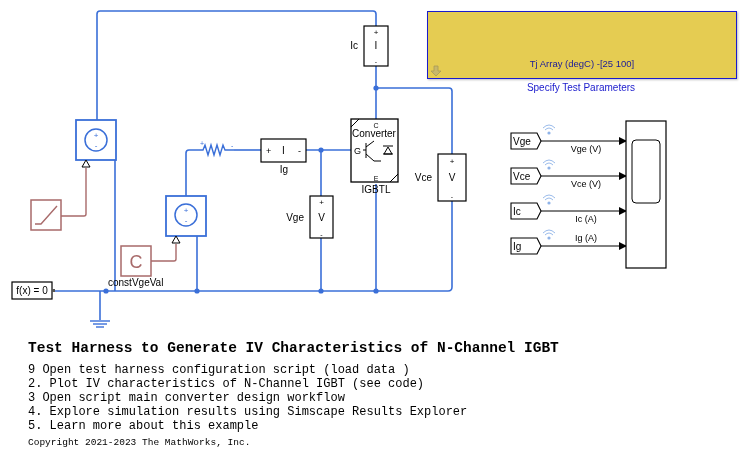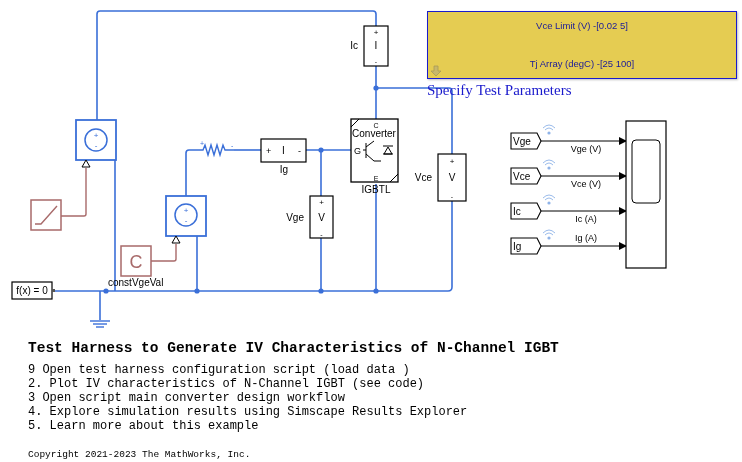--- a/index.html
+++ b/index.html
@@ -2,24 +2,24 @@
 <html><head>
 <meta charset="utf-8">
 <style>
   html, body { margin:0; padding:0; background:#ffffff; }
   body { width:742px; height:462px; position:relative; overflow:hidden; font-family:"Liberation Sans", sans-serif; }
   #canvas { position:absolute; left:0; top:0; }
   svg text { font-family:"Liberation Sans", sans-serif; }
   .txt { position:absolute; font-family:Liberation Mono, monospace; color:#000; white-space:nowrap; }
   .title { left:28px; top:340px; font-size:14.5px; font-weight:bold; }
   .step { left:28px; font-size:12px; line-height:14px; cursor:pointer; }
-  .copy { left:28px; top:437px; font-size:9.5px;margin-top:12px; }
+  .copy { left:28px; top:437px; font-size:9.5px; }
   .annot { position:absolute; left:427px; top:11px; width:308px; height:66px; background:#e5cc52; border:1.5px solid #1a1acc; box-shadow:1px 1px 2px rgba(0,0,0,0.25); }
   .annot .line { position:absolute; left:0; width:100%; text-align:center; font-size:9.5px; color:#1a1a99; }
-  .annot-label { position:absolute; left:427px; top:82px; width:308px; text-align:left; font-size:15px; color:#1a1acc;font-family:Liberation Serif, serif; }
+  .annot-label { position:absolute; left:427px; top:82px; width:308px; text-align:center; font-size:10px; color:#1a1acc; }
 </style>
 </head>
 <body>
 
 <svg id="canvas" width="742" height="462" viewBox="0 0 742 462">
   <defs>
     <marker id="arr" markerWidth="8" markerHeight="8" refX="7" refY="4" orient="auto" markerUnits="userSpaceOnUse">
       <path d="M0,0 L8,4 L0,8 z" fill="#000"></path>
     </marker>
   </defs>
@@ -211,21 +211,20 @@
       </g>
     </g>
 
   <g>
     <rect x="626" y="121" width="40" height="147" fill="#fff" stroke="#000" stroke-width="1.2"></rect>
     <rect x="632" y="140" width="28" height="63" rx="4" fill="#fff" stroke="#000" stroke-width="1"></rect>
   </g>
 </svg>
 
 <div class="annot">
-  <div class="line" style="top:8px">Vce Limit (V) -[0.02 5]</div>
   <div class="line" style="top:46px">Tj Array (degC) -[25  100]</div>
   <svg style="position:absolute;left:2px;top:53px" width="12" height="12">
     <path d="M4,1 L8,1 L8,6 L11,6 L6,11 L1,6 L4,6 z" fill="#c8b86a" stroke="#a89a55" stroke-width="0.8"></path>
   </svg>
 </div>
 <div class="annot-label">Specify Test Parameters</div>
 
 <div class="txt title">Test Harness to Generate IV Characteristics of N-Channel IGBT</div>
 <div class="txt step" style="top:363px">9  Open test harness configuration script (load data )</div>
 <div class="txt step" style="top:377px">2. Plot IV characteristics of N-Channel IGBT (see code)</div>

